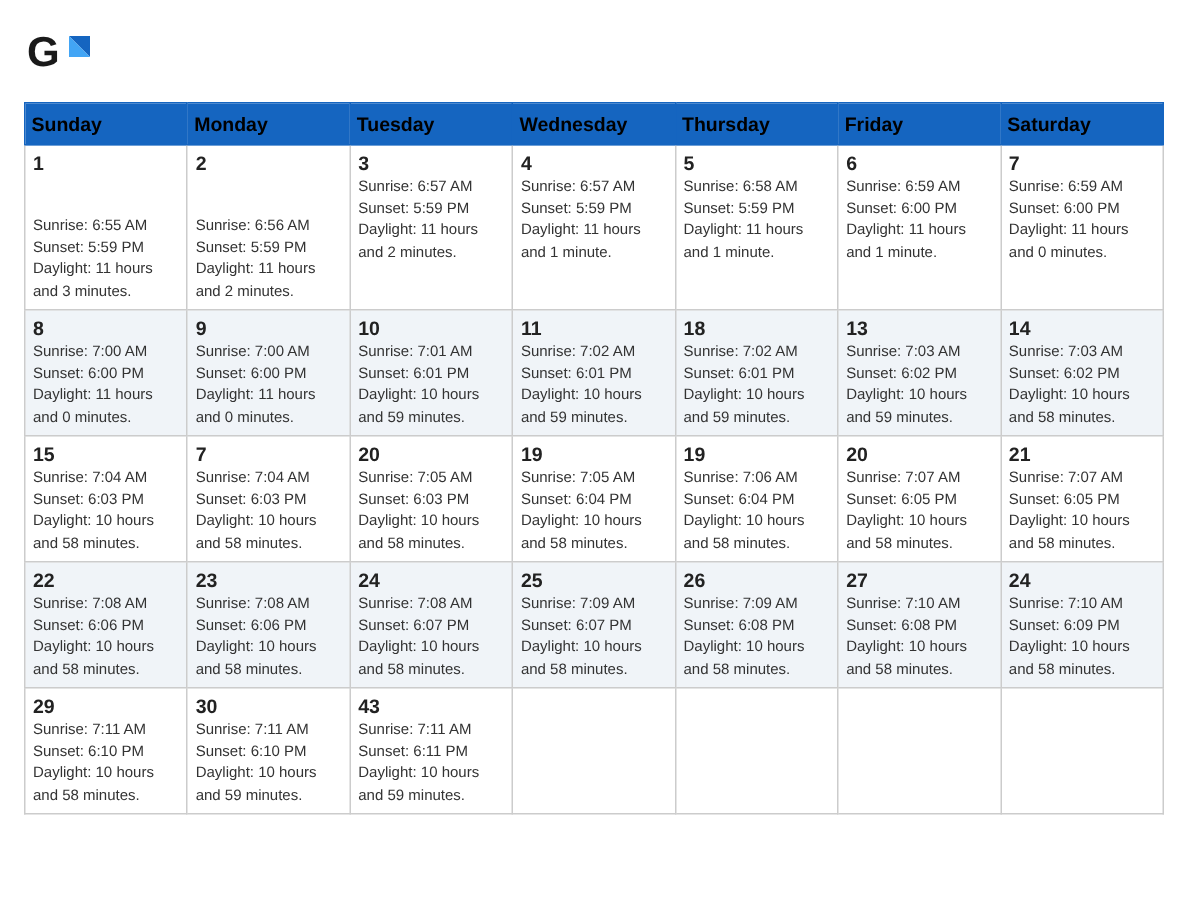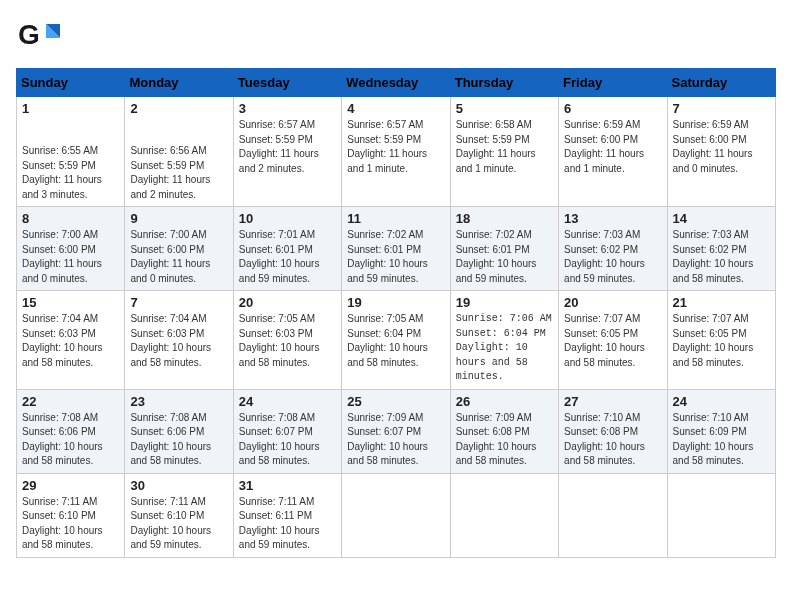--- a/index.html
+++ b/index.html
@@ -232,21 +232,21 @@
 Daylight: 10 hours and 58 minutes.</div>
         </td>
         <td>
           <span class="day-number">19</span>
           <div class="day-info" style="white-space: pre-line;">Sunrise: 7:05 AM
 Sunset: 6:04 PM
 Daylight: 10 hours and 58 minutes.</div>
         </td>
         <td>
           <span class="day-number">19</span>
-          <div class="day-info" style="white-space: pre-line; font-family: Liberation Mono, monospace;">Sunrise: 7:06 AM
+          <div class="day-info" style="white-space: pre-line;">Sunrise: 7:06 AM
 Sunset: 6:04 PM
 Daylight: 10 hours and 58 minutes.</div>
         </td>
         <td>
           <span class="day-number">20</span>
           <div class="day-info" style="white-space: pre-line;">Sunrise: 7:07 AM
 Sunset: 6:05 PM
 Daylight: 10 hours and 58 minutes.</div>
         </td>
         <td>
@@ -307,21 +307,21 @@
 Sunset: 6:10 PM
 Daylight: 10 hours and 58 minutes.</div>
         </td>
         <td>
           <span class="day-number">30</span>
           <div class="day-info" style="white-space: pre-line;">Sunrise: 7:11 AM
 Sunset: 6:10 PM
 Daylight: 10 hours and 59 minutes.</div>
         </td>
         <td>
-          <span class="day-number">31</span>
+          <span class="day-number">43</span>
           <div class="day-info" style="white-space: pre-line;">Sunrise: 7:11 AM
 Sunset: 6:11 PM
 Daylight: 10 hours and 59 minutes.</div>
         </td>
         <td class="empty-cell"></td>
         <td class="empty-cell"></td>
         <td class="empty-cell"></td>
         <td class="empty-cell"></td>
       </tr>
     </tbody>

